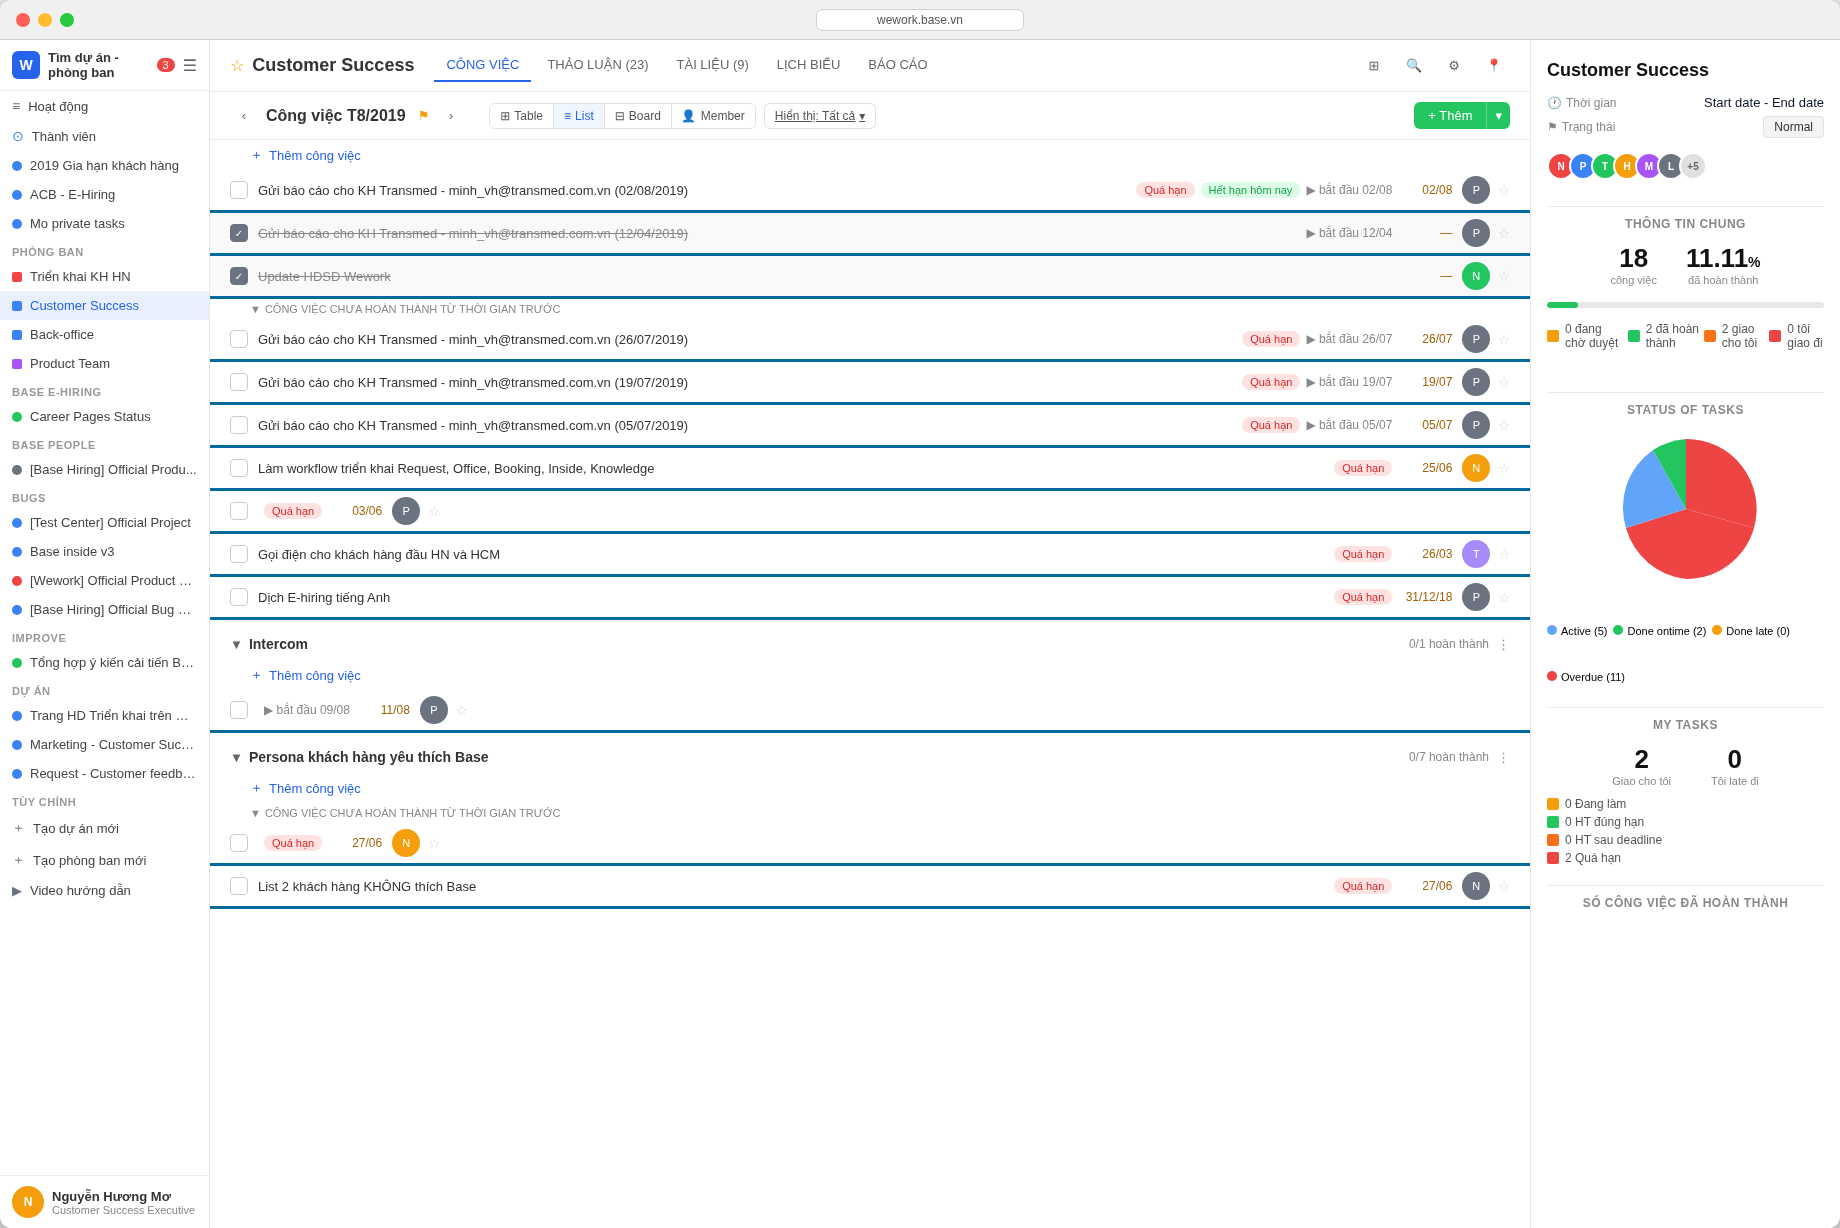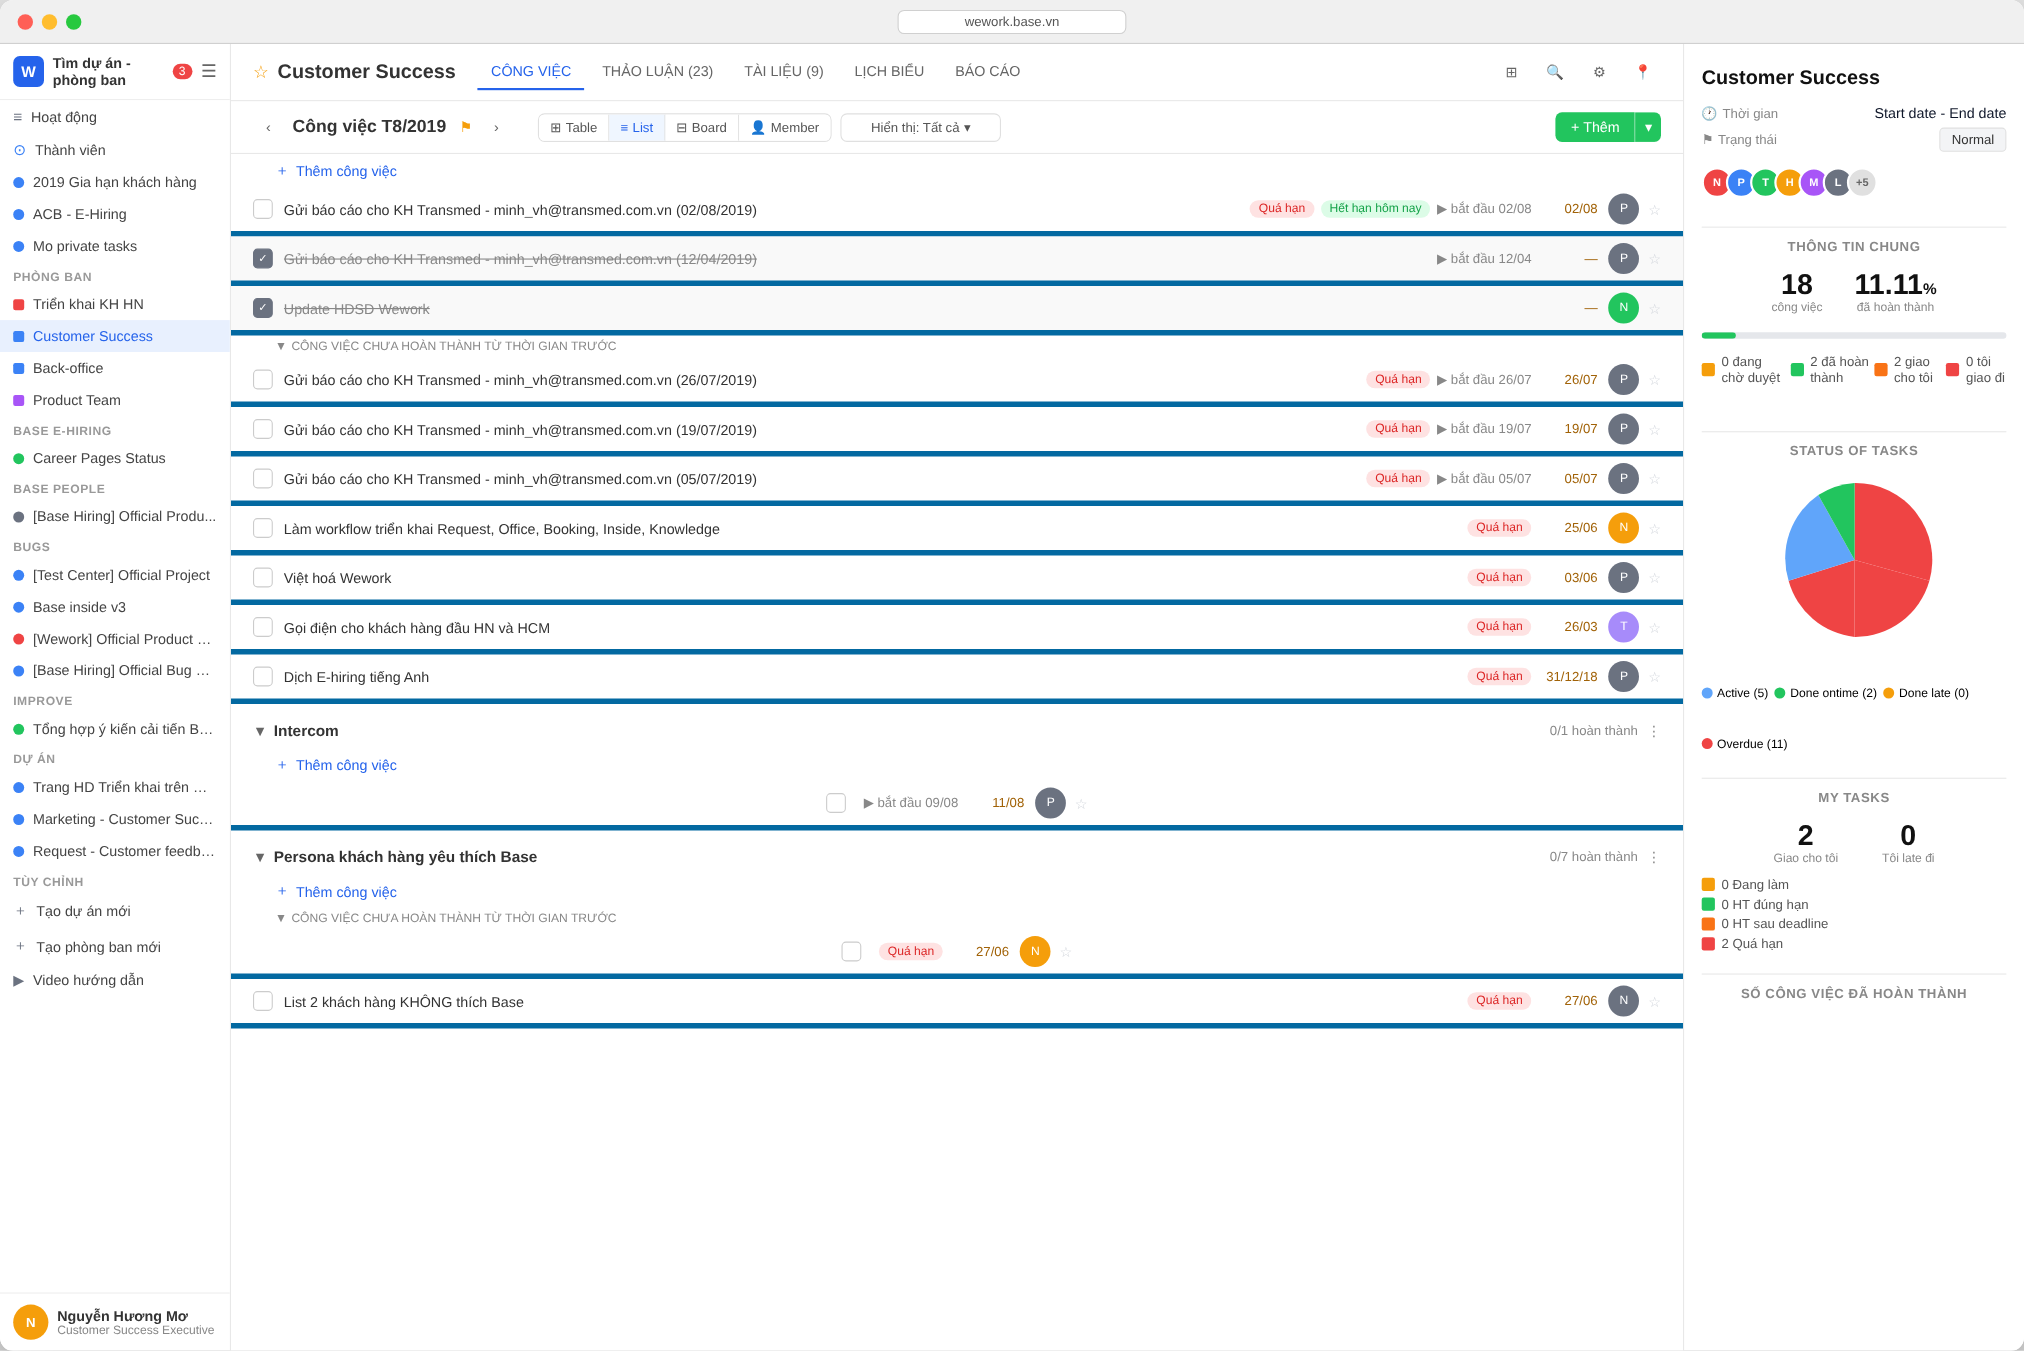--- a/index.html
+++ b/index.html
@@ -56,35 +56,35 @@
     
     .toolbar { height: 48px; border-bottom: 1px solid #e8e8e8; display: flex; align-items: center; padding: 0 20px; gap: 8px; flex-shrink: 0; }
     .toolbar-left { display: flex; align-items: center; gap: 8px; }
     .toolbar-nav { width: 28px; height: 28px; display: flex; align-items: center; justify-content: center; cursor: pointer; color: #666; border-radius: 4px; }
     .toolbar-title { font-size: 16px; font-weight: 600; color: #333; }
     .toolbar-flag { color: #f59e0b; margin-left: 4px; }
     .view-btns { display: flex; border: 1px solid #e0e0e0; border-radius: 6px; overflow: hidden; }
     .view-btn { padding: 5px 10px; font-size: 12px; color: #555; cursor: pointer; display: flex; align-items: center; gap: 4px; background: #fff; border-right: 1px solid #e0e0e0; }
     .view-btn:last-child { border-right: none; }
     .view-btn.active { background: #eff6ff; color: #2563eb; }
-    .filter-btn { padding: 5px 27px; font-size: 12px; color: #555; cursor: pointer; display: flex; align-items: center; gap: 4px; border: 1px solid #e0e0e0; border-radius: 6px; background: #fff; }
+    .filter-btn { padding: 5px 10px; font-size: 12px; color: #555; cursor: pointer; display: flex; align-items: center; gap: 4px; border: 1px solid #e0e0e0; border-radius: 6px; background: #fff; text-decoration: underline; }
     .add-btn { padding: 6px 14px; font-size: 13px; color: #fff; background: #22c55e; border-radius: 6px; cursor: pointer; display: flex; align-items: center; gap: 4px; border: none; margin-left: auto; }
     .add-btn-arrow { padding: 6px 8px; background: #22c55e; border-radius: 0 6px 6px 0; cursor: pointer; color: #fff; border-left: 1px solid rgba(255,255,255,0.3); }
 
     
     .content { flex: 1; overflow-y: auto; background: #fff; }
     .task-section-header { display: flex; align-items: center; padding: 8px 20px; background: #fff; }
     .task-section-toggle { color: #666; margin-right: 6px; cursor: pointer; }
     .task-section-name { font-size: 14px; font-weight: 600; color: #333; flex: 1; }
     .task-section-count { font-size: 12px; color: #888; margin-right: 8px; }
     .task-section-more { color: #888; cursor: pointer; }
 
     .add-task-row { display: flex; align-items: center; padding: 6px 20px 6px 40px; color: #2563eb; cursor: pointer; font-size: 13px; gap: 6px; }
 
-    .task-row { display: flex; align-items: center; padding: 6px 20px; border-bottom: 5px solid #0369a1; min-height: 38px; justify-content: center; }
+    .task-row { display: flex; align-items: center; padding: 6px 20px; border-bottom: 3px solid #0369a1; min-height: 38px; }
     .task-check { width: 18px; height: 18px; border: 1.5px solid #ccc; border-radius: 4px; margin-right: 10px; flex-shrink: 0; cursor: pointer; display: flex; align-items: center; justify-content: center; }
     .task-check.checked-strike { background: #6b7280; border-color: #6b7280; color: #fff; }
     .task-name { flex: 1; font-size: 13px; color: #333; overflow: hidden; text-overflow: ellipsis; white-space: nowrap; }
     .task-name.done { text-decoration: line-through; color: #888; }
     .task-tag { padding: 2px 8px; border-radius: 10px; font-size: 11px; font-weight: 500; margin-left: 6px; flex-shrink: 0; }
     .tag-red { background: #fee2e2; color: #dc2626; }
     .tag-green { background: #dcfce7; color: #16a34a; }
     .task-start { font-size: 12px; color: #888; margin-left: 6px; flex-shrink: 0; }
     .task-date { font-size: 12px; color: #a16207; width: 50px; text-align: right; flex-shrink: 0; margin-left: 10px; }
     .task-avatar { width: 28px; height: 28px; border-radius: 50%; background: #6b7280; display: flex; align-items: center; justify-content: center; color: #fff; font-size: 11px; margin-left: 10px; flex-shrink: 0; }
@@ -401,21 +401,20 @@
           <div class="task-check"></div>
           <span class="task-name">Làm workflow triển khai Request, Office, Booking, Inside, Knowledge</span>
           <span class="task-tag tag-red">Quá hạn</span>
           <span class="task-date">25/06</span>
           <div class="task-avatar" style="background:#f59e0b;">N</div>
           <span class="task-star">☆</span>
         </div>
 
         <div class="task-row">
           <div class="task-check"></div>
-          <span class="task-name">Việt hoá Wework</span>
           <span class="task-tag tag-red">Quá hạn</span>
           <span class="task-date">03/06</span>
           <div class="task-avatar" style="background:#6b7280;">P</div>
           <span class="task-star">☆</span>
         </div>
 
         <div class="task-row">
           <div class="task-check"></div>
           <span class="task-name">Gọi điện cho khách hàng đầu HN và HCM</span>
           <span class="task-tag tag-red">Quá hạn</span>

